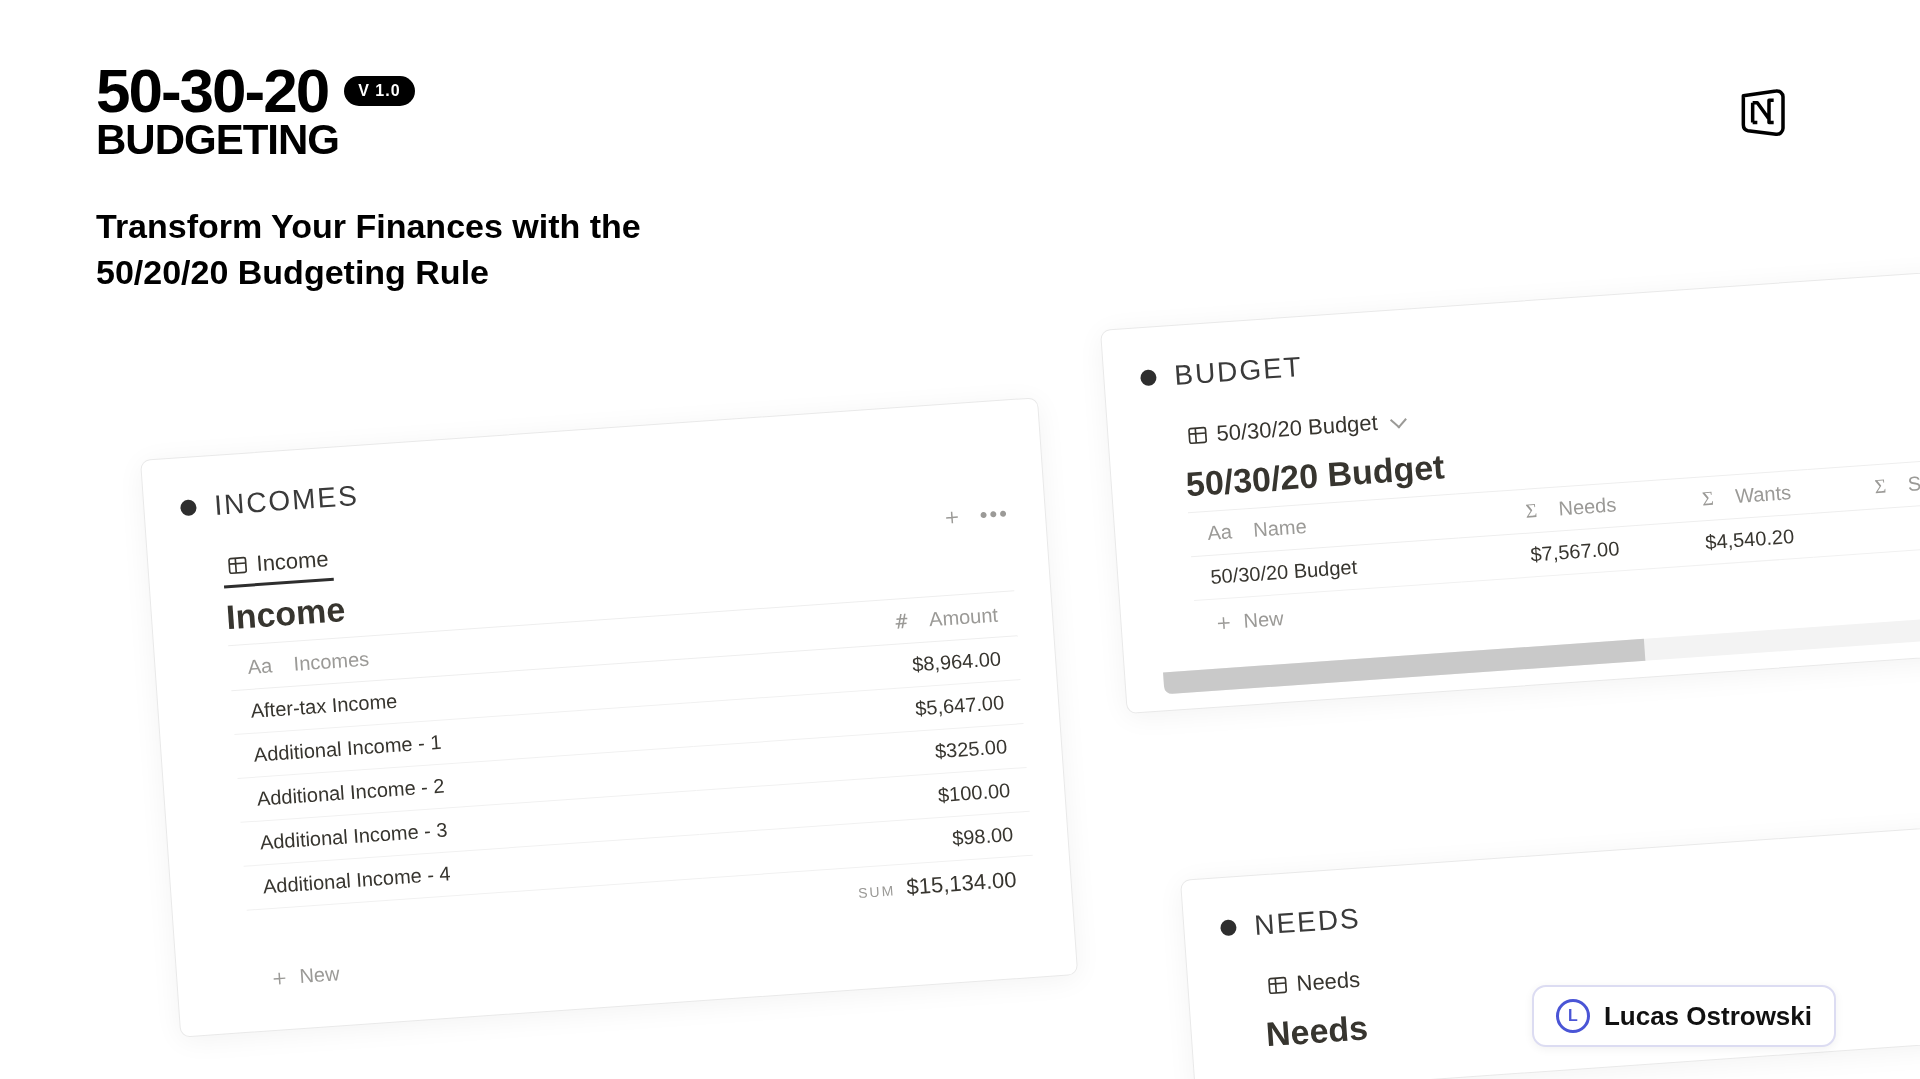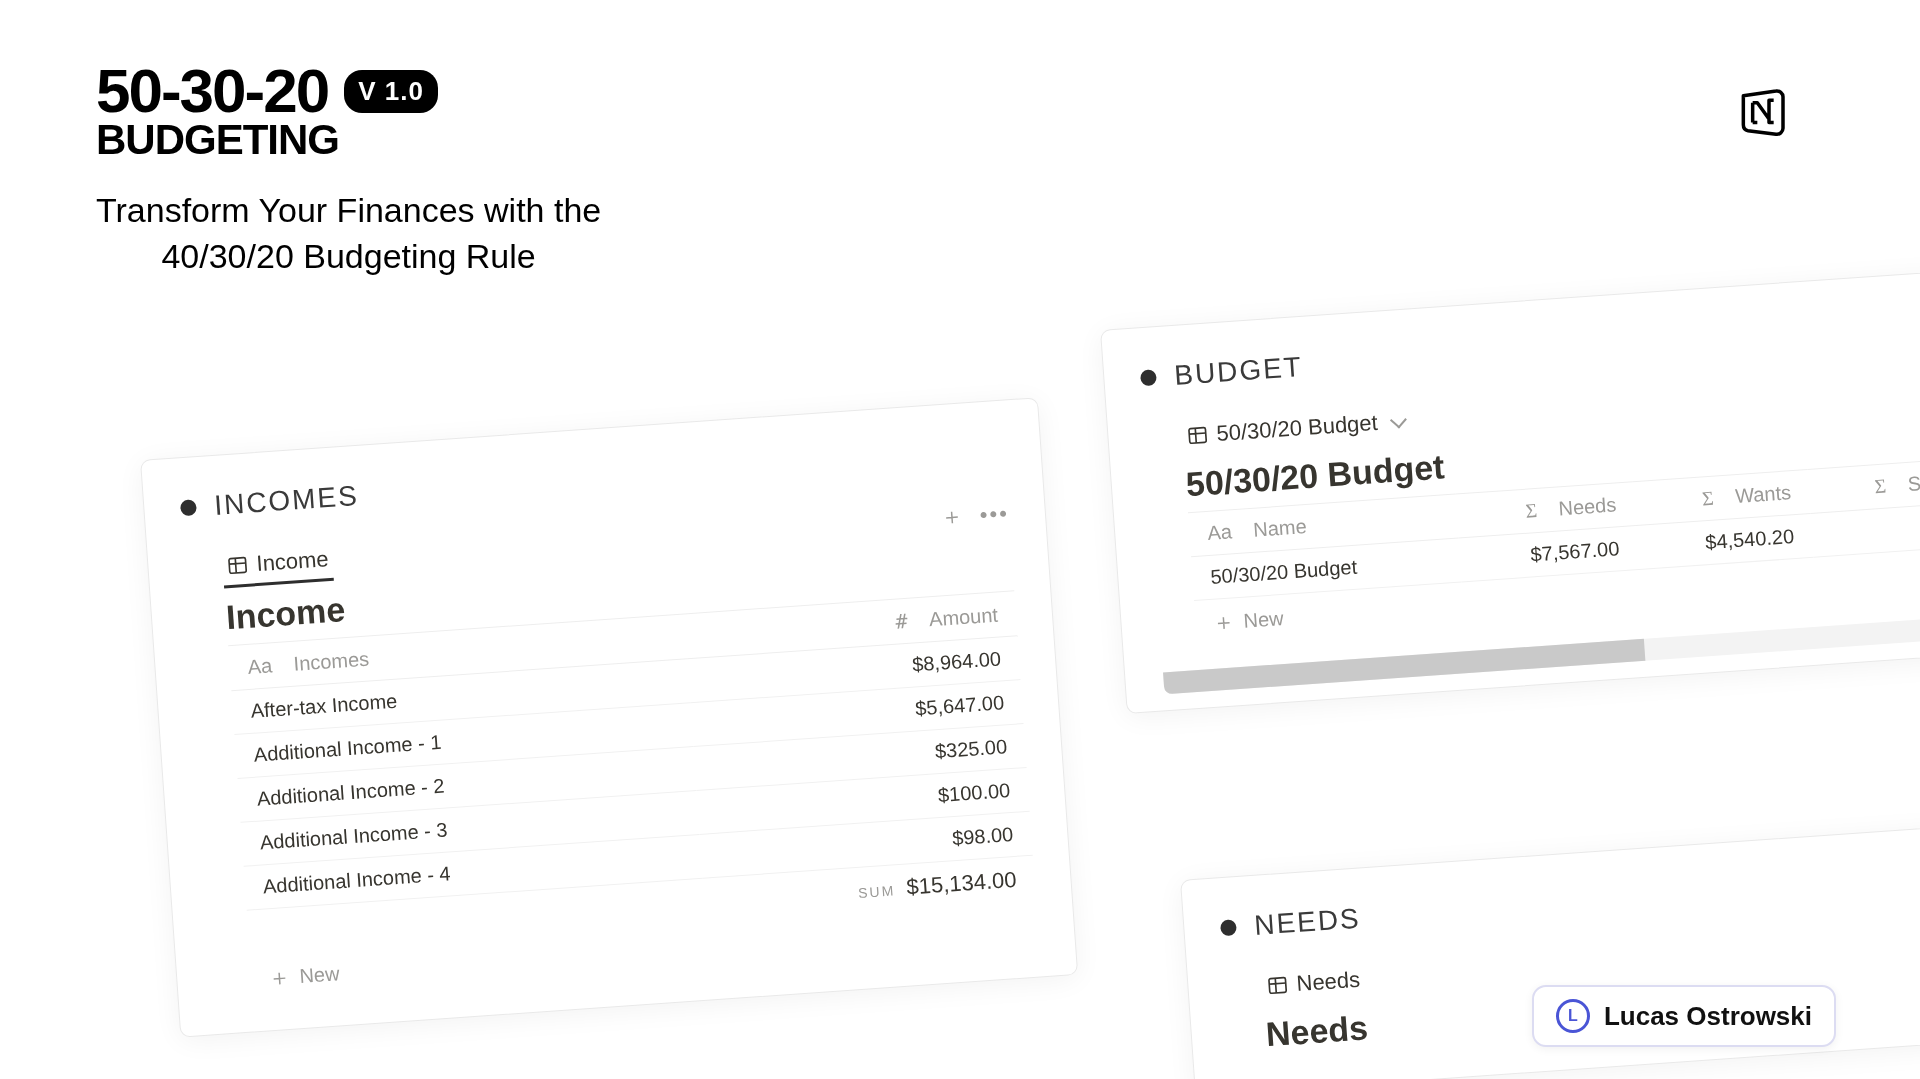--- a/index.html
+++ b/index.html
@@ -31,34 +31,33 @@
       font-size: 42px;
       font-weight: 900;
       letter-spacing: -1px;
       color: #000;
       line-height: 1.05;
       margin-top: -4px;
     }
     .version-pill {
       background: #000;
       color: #fff;
-      font-size: 26px;
+      font-size: 16px;
       font-weight: 700;
       padding: 6px 14px;
       border-radius: 18px;
       letter-spacing: 1px;
     }
     .tagline {
-      margin-top: 26px;
+      margin-top: 42px;
       font-size: 34px;
-      font-weight: 400;
+      font-weight: 700;
       color: #000;
       line-height: 1.35;
       max-width: 620px;
-      text-align: center;
     }
 
     
     .notion-logo {
       position: absolute;
       right: 130px;
       top: 84px;
       width: 56px;
       height: 56px;
     }
@@ -262,21 +261,21 @@
 <body>
 
 <div class="header">
   <div class="title-row">
     <div class="title">50-30-20</div>
     <div class="version-pill">V 1.0</div>
   </div>
   <div class="subtitle">BUDGETING</div>
   <div class="tagline">
     <span>Transform Your Finances with the</span><br>
-    <span>40/30/20 Budgeting Rule</span>
+    <span>50/20/20 Budgeting Rule</span>
   </div>
 </div>
 
 <div class="notion-logo">
   <svg viewBox="0 0 48 48" fill="none" stroke="#000" stroke-width="3" stroke-linejoin="round">
     <path d="M8 10 L36 6 C39 5.5 42 8 42 11 L42 38 C42 41 39 43.5 36 43 L12 40 C9.5 39.6 8 37.5 8 35 Z" fill="#fff"></path>
     <path d="M16 33 L16 16 M16 16 L20 16 L30 30 L30 14 L34 14 M30 30 L30 33 L34 33 M16 33 L20 33"></path>
   </svg>
 </div>
 

